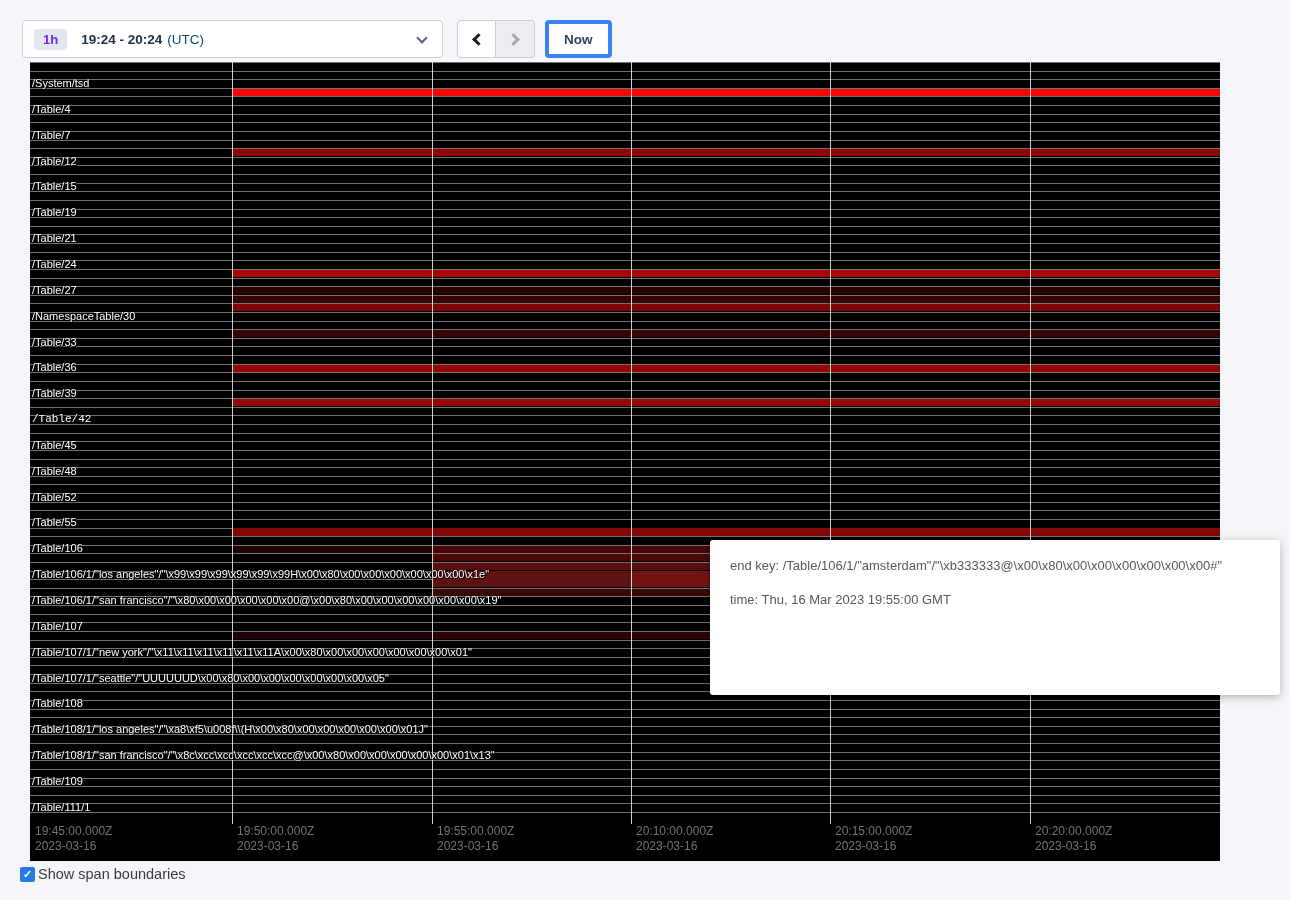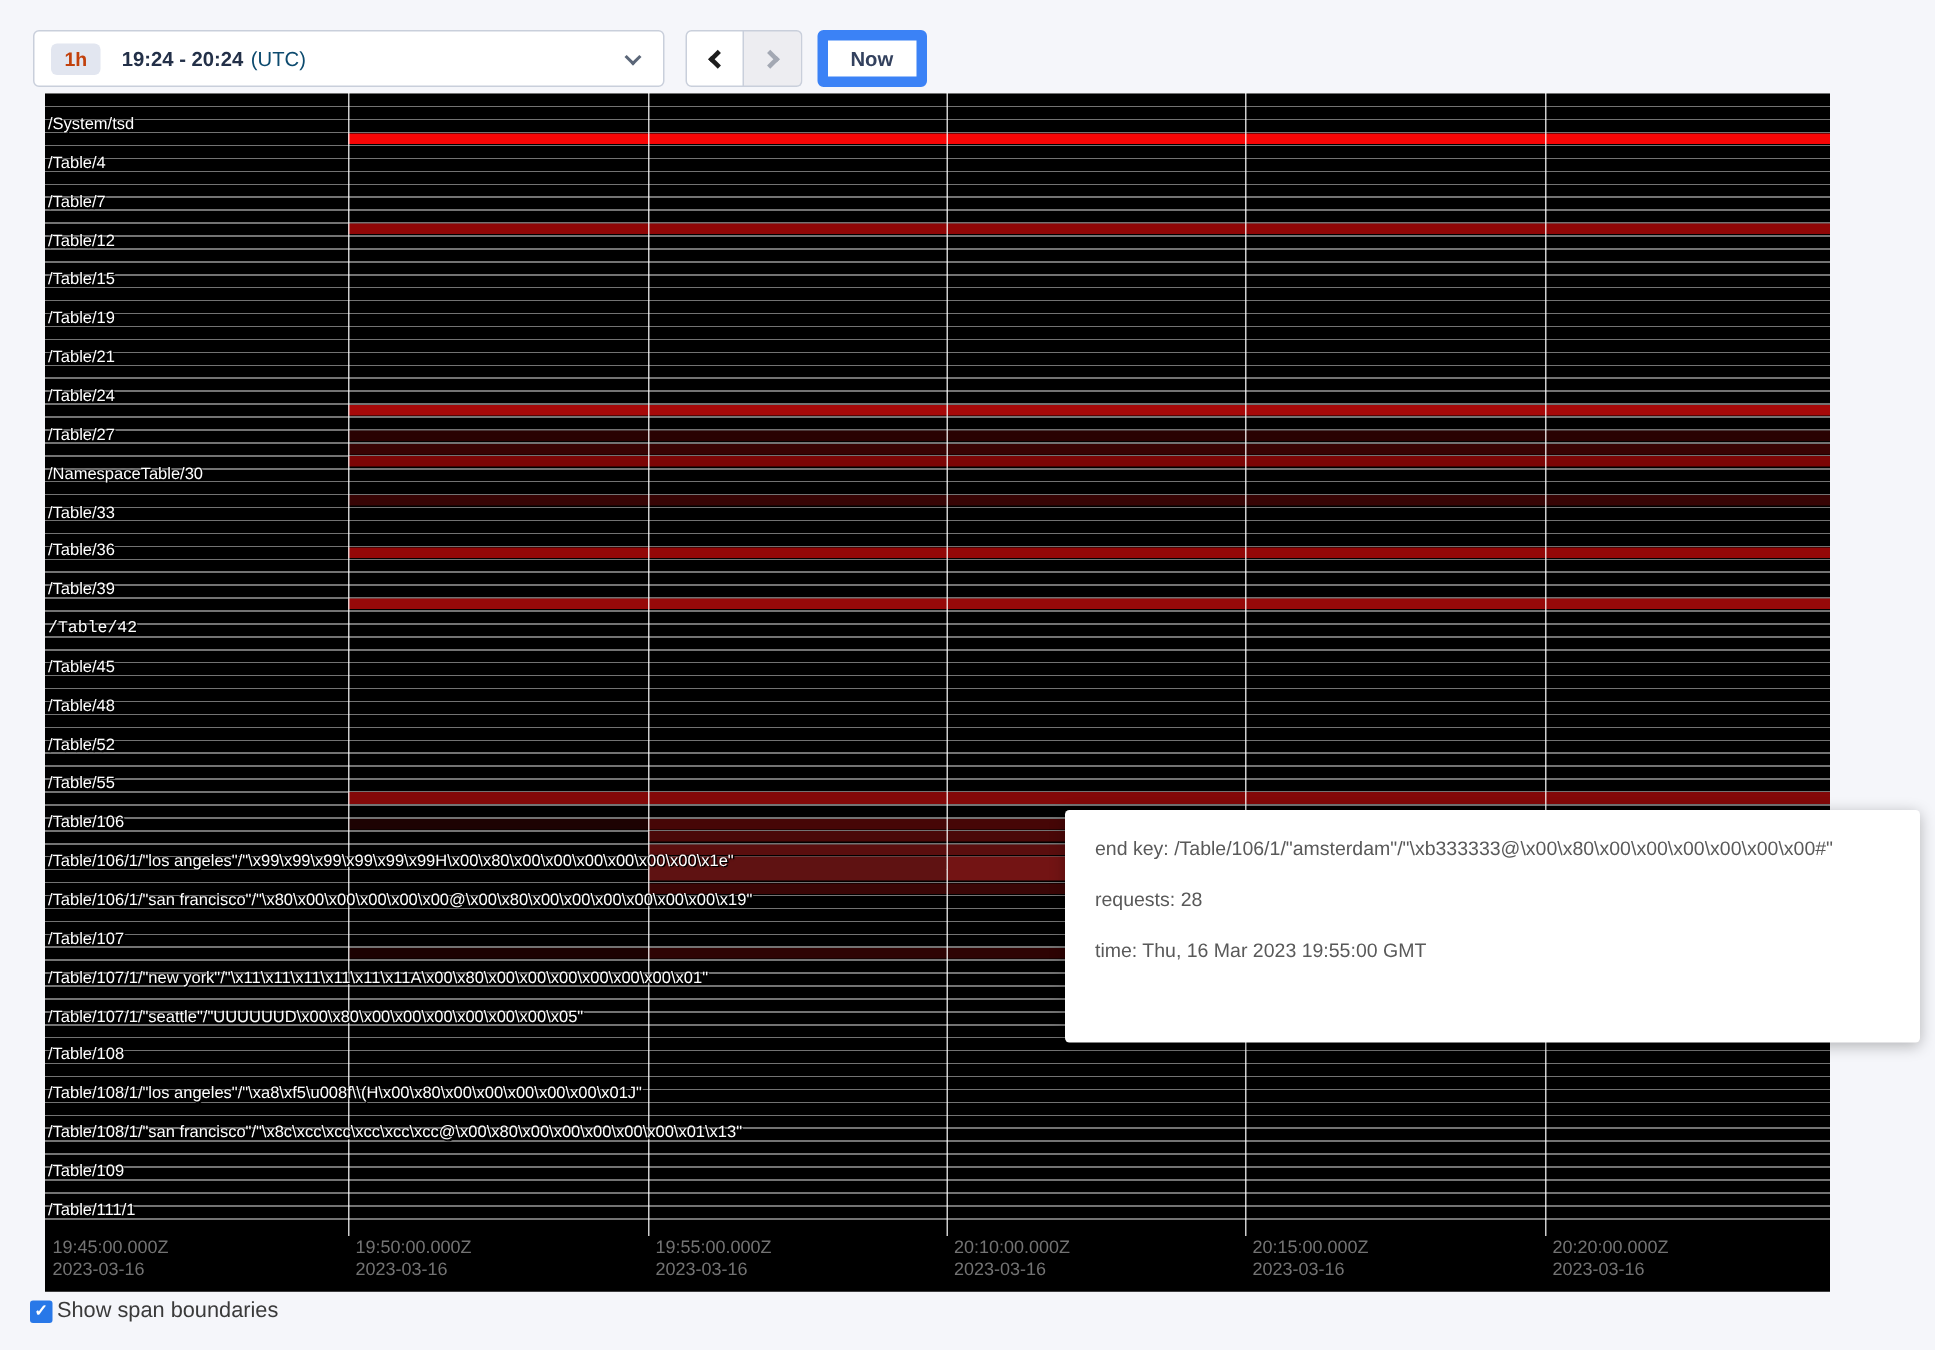--- a/index.html
+++ b/index.html
@@ -11,42 +11,42 @@
     overflow:hidden;
   }
   
   .time-select {
     position:absolute; left:22px; top:20px; width:421px; height:38px;
     background:#fff; border:1px solid #c9cfdb; border-radius:4px;
     display:flex; align-items:center; cursor:pointer;
   }
   .dur-badge {
     margin-left:11px; padding:3px 9px; background:#e2e6f0; border-radius:4px;
-    font-size:13px; font-weight:bold; color:#c2410c;
+    font-size:13px; font-weight:bold; color:#6d28d9;
   }
   .range-label { margin-left:14px; font-size:13.5px; font-weight:bold; color:#233048; }
   .range-suffix { margin-left:5px; font-size:13.5px; color:#0c4a6e; font-weight:normal; }
   .chev-down {
     position:absolute; right:16px; top:13px; width:8px; height:8px;
     border-right:2px solid #5b6678; border-bottom:2px solid #5b6678;
     transform:rotate(45deg);
   }
   .nav-group { position:absolute; left:457px; top:20px; display:flex; }
   .nav-btn {
     width:39px; height:38px; border:1px solid #c9cfdb; background:#fff;
     display:flex; align-items:center; justify-content:center; cursor:pointer;
   }
   .nav-btn.prev { border-radius:4px 0 0 4px; }
   .nav-btn.next { border-radius:0 4px 4px 0; background:#ededf1; border-left:none; cursor:default; }
   .chev { width:9px; height:9px; display:inline-block; }
   .chev.left  { border-right:3px solid #1d1d1d; border-bottom:3px solid #1d1d1d; transform:rotate(135deg); margin-left:4px; }
   .chev.right { border-right:3px solid #a3a8b3; border-bottom:3px solid #a3a8b3; transform:rotate(-45deg); margin-right:4px; }
   .now-btn {
     position:absolute; left:545px; top:20px; height:38px; padding:0 15px;
-    background:#fff; border:7px solid #3b82f6; border-radius:4px;
+    background:#fff; border:4px solid #3b82f6; border-radius:4px;
     font-size:13.5px; font-weight:bold; color:#33415e;
     display:flex; align-items:center; cursor:pointer;
   }
   
   .heatmap {
     position:absolute; left:30px; top:62px; width:1190px; height:799px;
     background:#000;
   }
   .grid-area {
     position:absolute; left:0; top:0; width:1190px; height:758px;
@@ -185,20 +185,19 @@
       </div>
       <div class="axis-tick" style="left: 1005px;">
         <div>20:20:00.000Z</div>
         <div>2023-03-16</div>
       </div>
     </div>
 </div>
 
 <div class="tooltip">
   <div class="tline">end key: /Table/106/1/"amsterdam"/"\xb333333@\x00\x80\x00\x00\x00\x00\x00\x00#"</div>
-  <div class="tline">requests: 28</div>
   <div class="tline">time: Thu, 16 Mar 2023 19:55:00 GMT</div>
 </div>
 
 <div class="footer-check">
   <div class="checkbox">✓</div>
   <span class="check-label">Show span boundaries</span>
 </div>
 
 </body></html>

